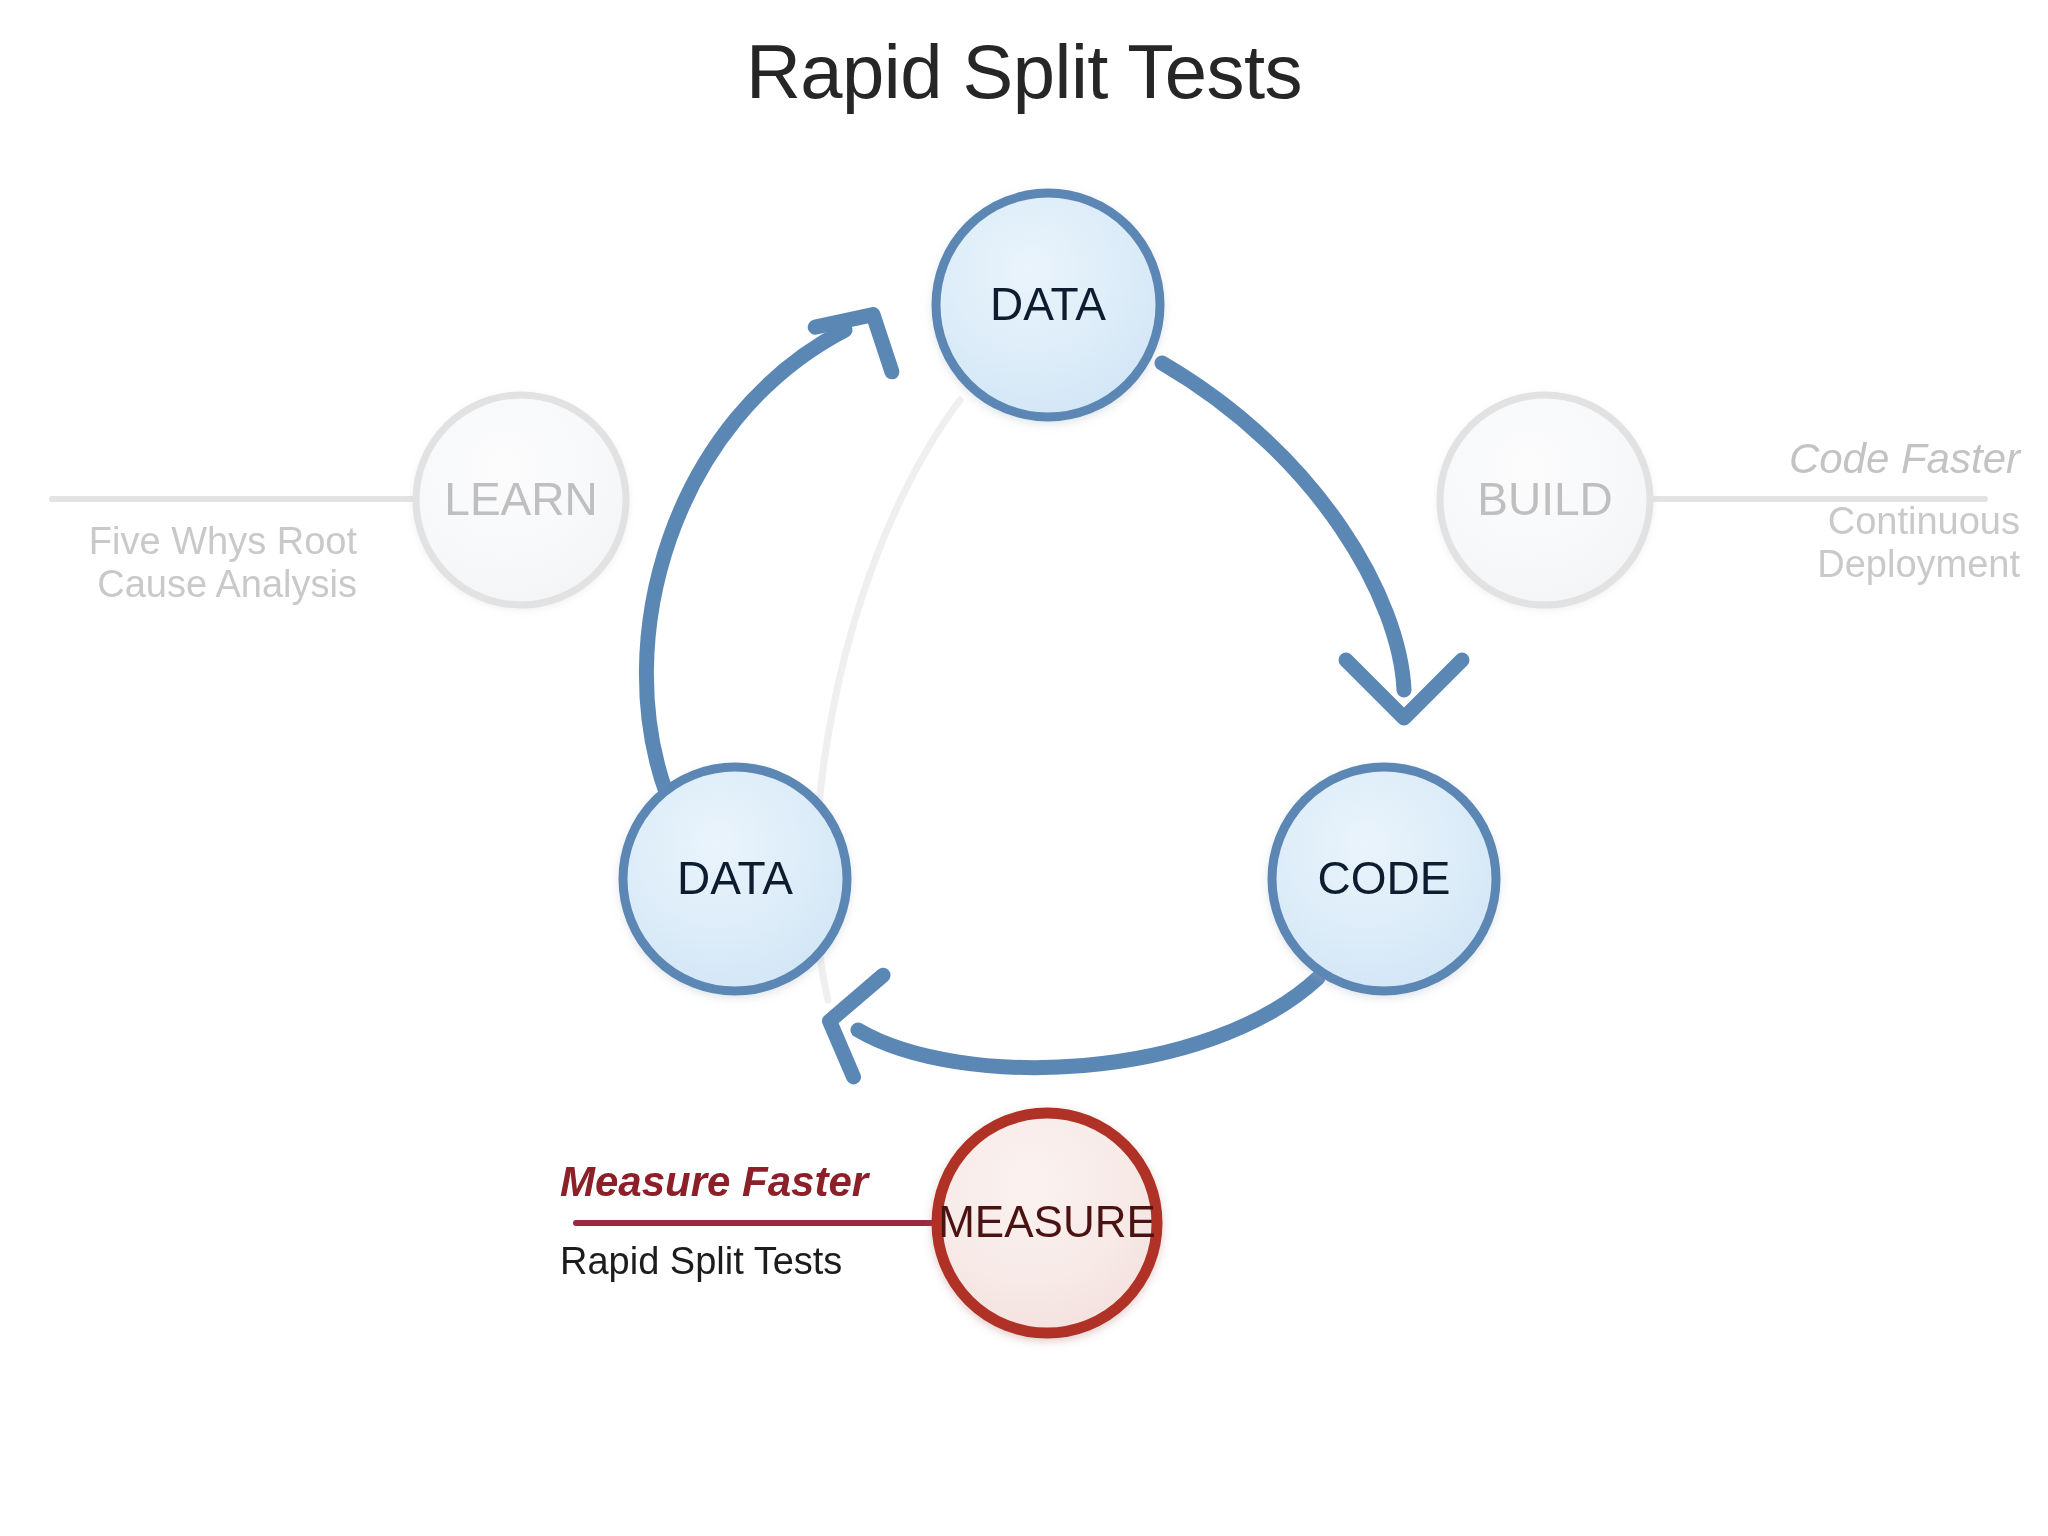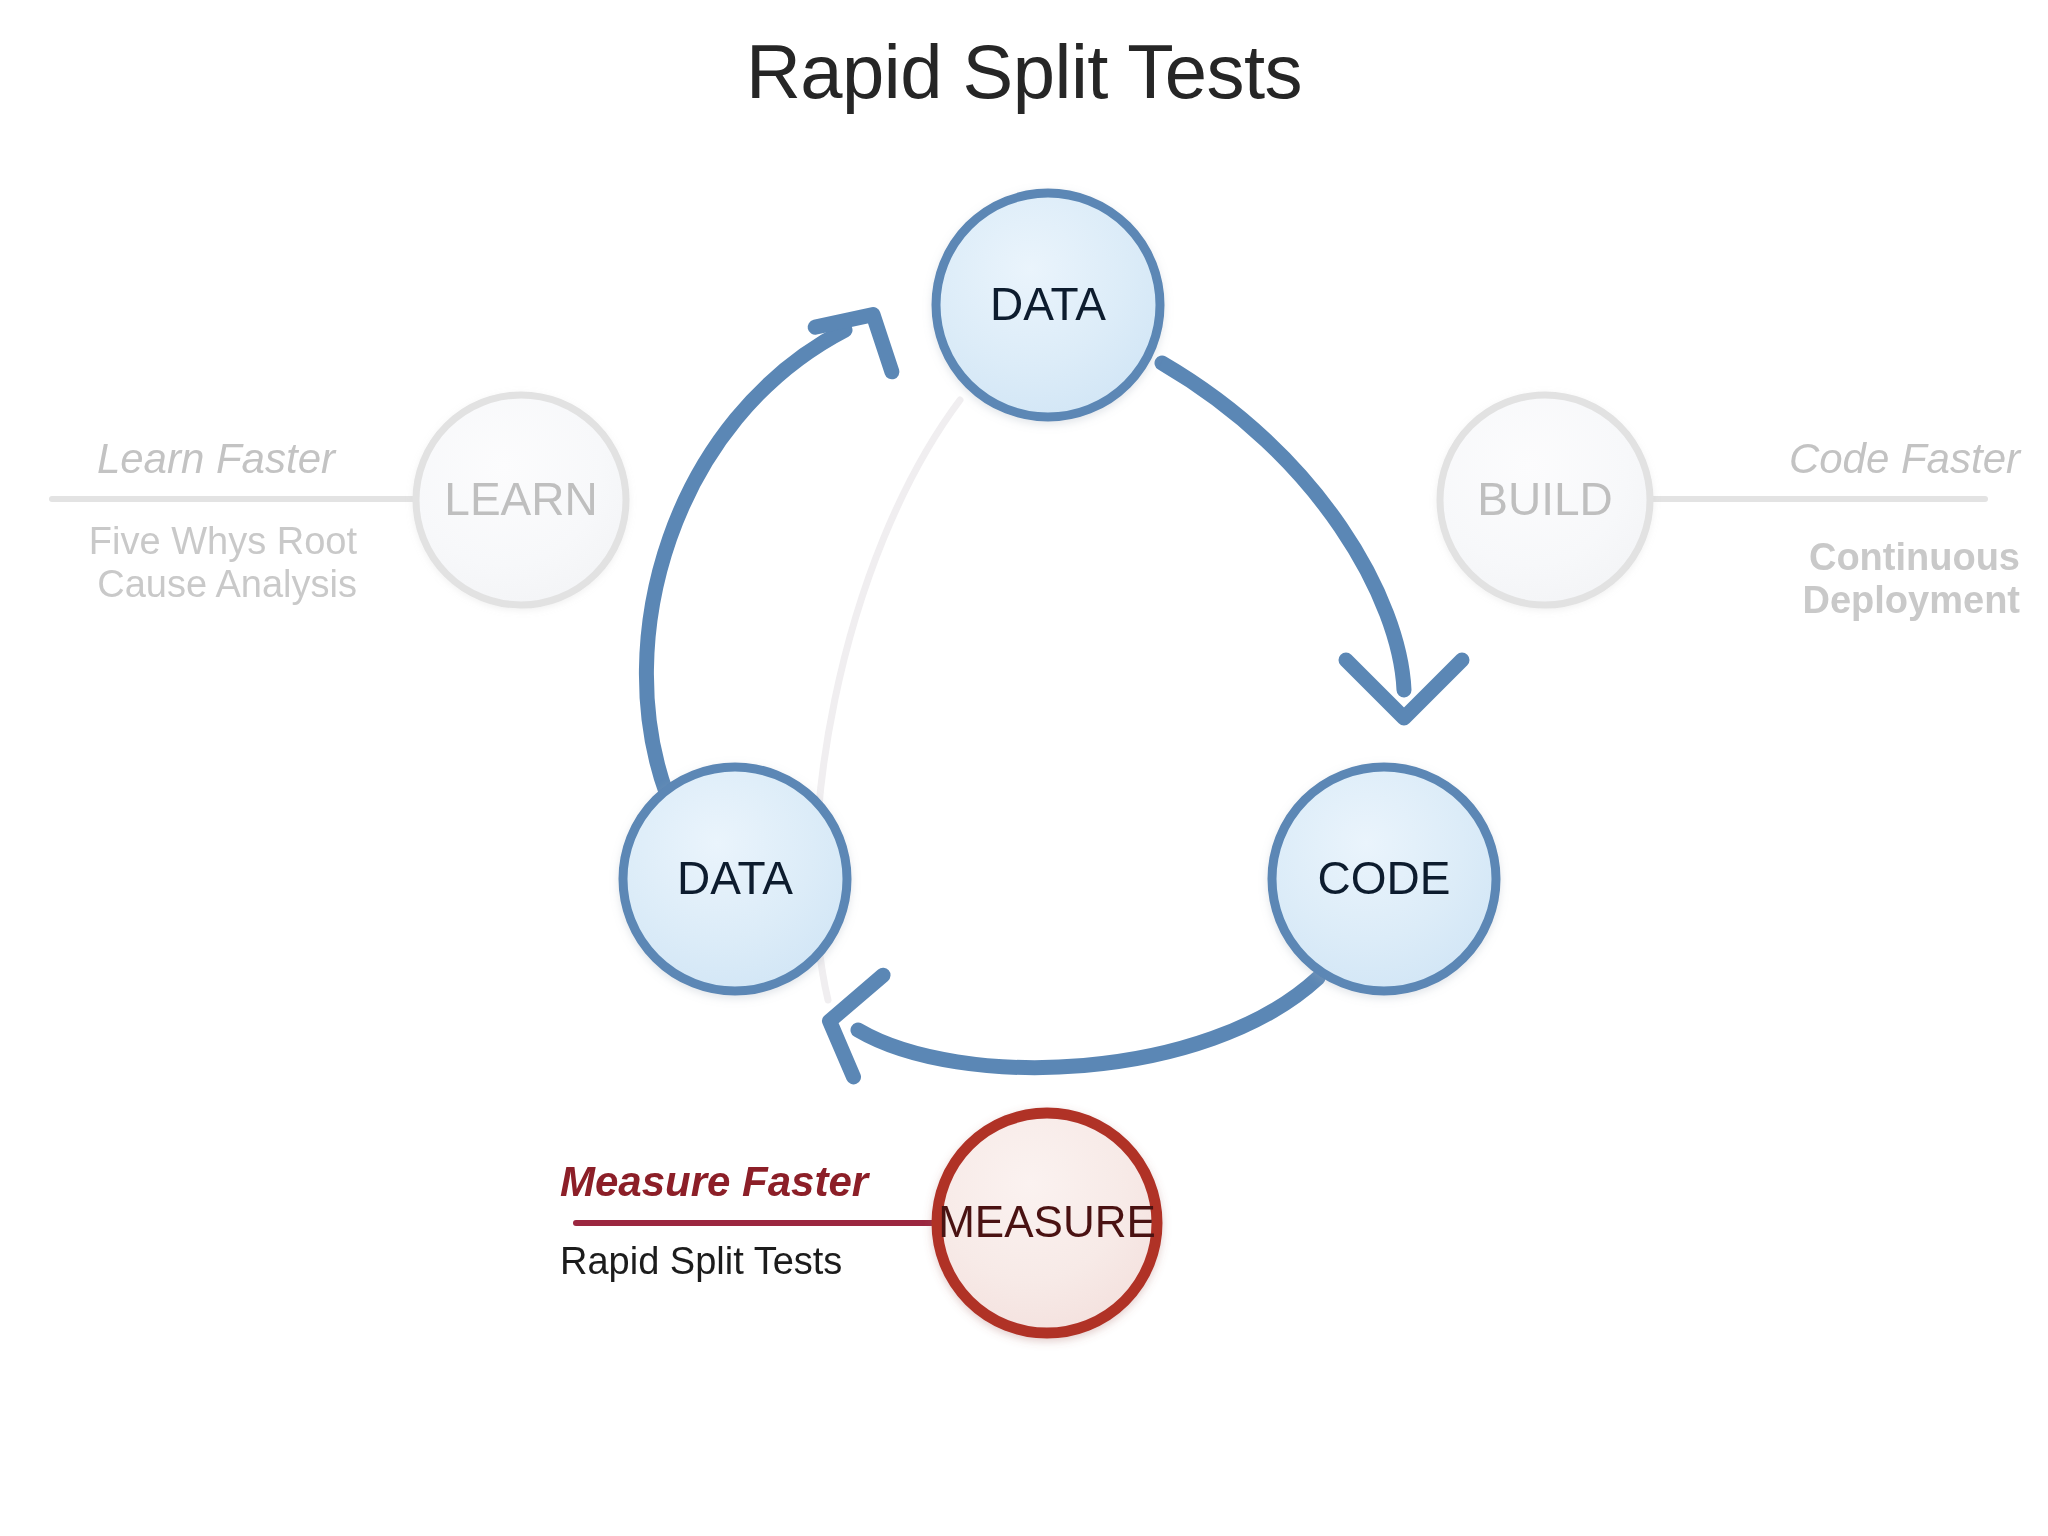--- a/index.html
+++ b/index.html
@@ -161,32 +161,29 @@
   <div class="node-label active" style="left:1234px; top:851px; width:300px;">CODE</div>
 
   <div class="node-label active" style="left:585px; top:851px; width:300px;">DATA</div>
 
   <div class="node-label faded" style="left:371px; top:472px; width:300px;text-align:center;">LEARN</div>
 
   <div class="node-label faded" style="left:1395px; top:472px; width:300px;">BUILD</div>
 
   <div class="node-label measure" style="left:897px; top:1197px; width:300px;">MEASURE</div>
 
-  <div class="annot annot-left faded" style="left:0px; top:437px; width:335px;">
-    <div class="headline">Learn Faster</div>
-  </div>
   <div class="annot annot-left faded" style="left:0px; top:520px; width:333px;padding-left:24px;">
     <div class="sub">Five Whys Root</div>
     <div class="sub">Cause Analysis</div>
   </div>
 
   <div class="annot annot-right faded" style="left:1685px; top:437px; width:335px;">
     <div class="headline">Code Faster</div>
   </div>
-  <div class="annot annot-right faded" style="left:1685px; top:536px; width:335px;font-weight:bold;">
+  <div class="annot annot-right faded" style="left:1685px; top:500px; width:335px;">
     <div class="sub">Continuous</div>
     <div class="sub">Deployment</div>
   </div>
 
   <div class="annot annot-bottom highlight" style="left:560px; top:1160px; width:330px;">
     <div class="headline">Measure Faster</div>
   </div>
   <div class="annot annot-bottom highlight" style="left:560px; top:1240px; width:330px;">
     <div class="sub">Rapid Split Tests</div>
   </div>

